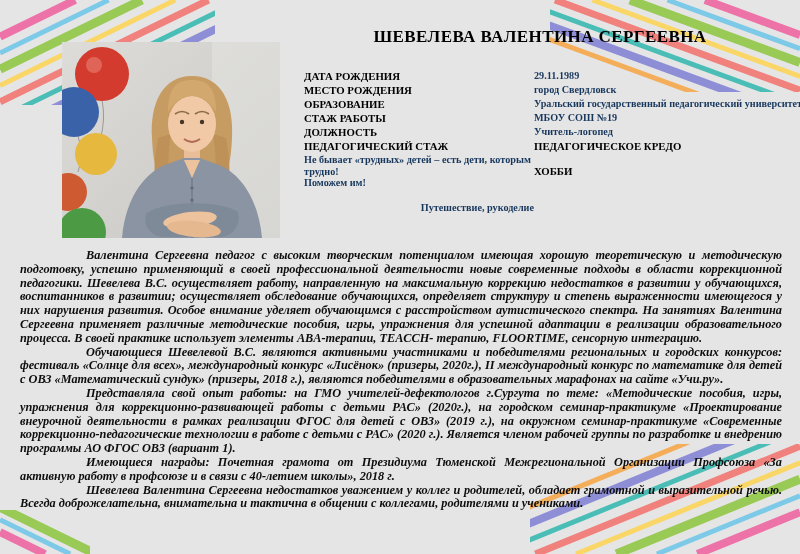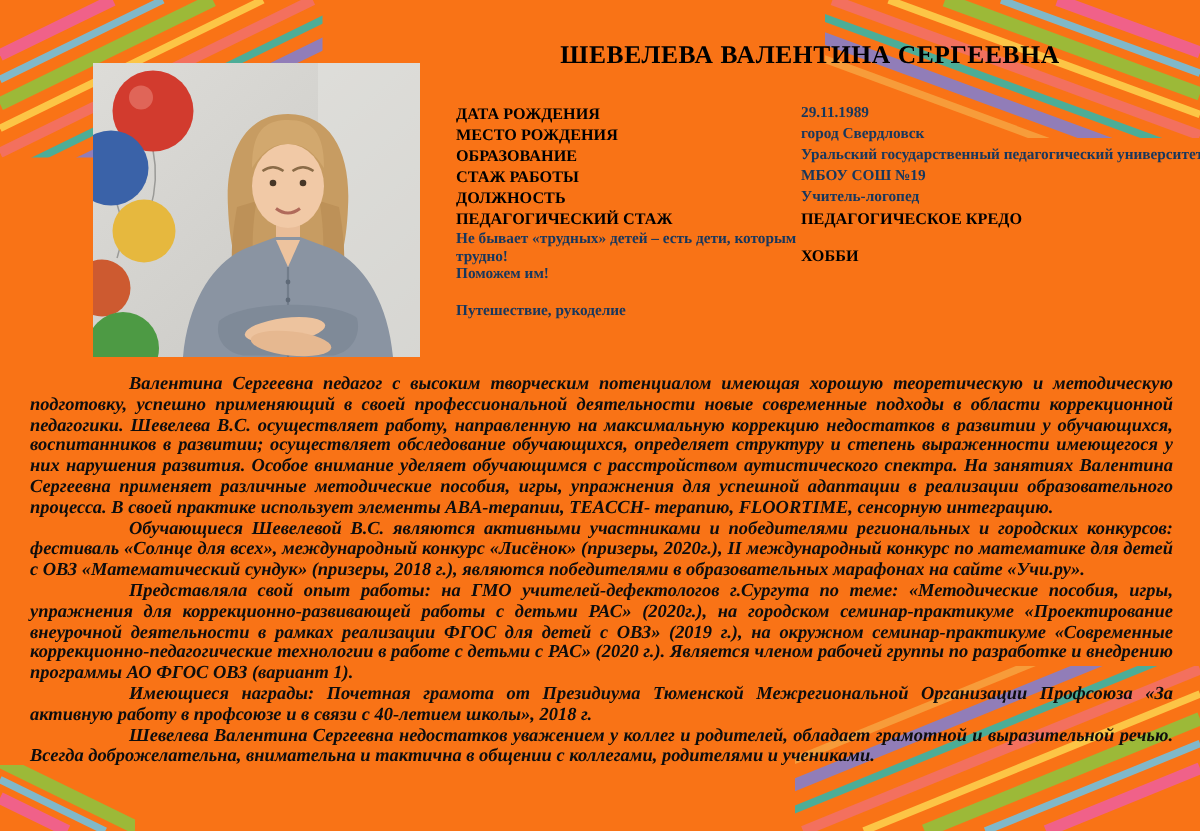--- a/index.html
+++ b/index.html
@@ -1,17 +1,17 @@
 <!DOCTYPE html>
 <html><head>
 <meta charset="utf-8">
 <style>
   html,body{margin:0;padding:0;background:#888;}
   .page{
-    position:relative;width:800px;height:554px;background:#f97316;
+    position:relative;width:800px;height:554px;background:#e5e5e5;
     overflow:hidden;font-family:"Liberation Serif","DejaVu Serif",serif;
     margin:0 auto;
   }
   .corner{position:absolute;pointer-events:none;z-index:0;}
   .corner.tl{left:0;top:0;width:215px;height:105px;}
   .corner.tr{right:0;top:0;width:250px;height:92px;}
   .corner.br{right:0;bottom:0;width:270px;height:110px;}
   .corner.bl{left:0;bottom:0;width:90px;height:44px;}
 
   .photo{
@@ -138,21 +138,21 @@
     <div class="val" style="color: rgb(23, 55, 93);">Уральский государственный педагогический университет</div>
     <div class="lbl">СТАЖ РАБОТЫ</div>
     <div class="val" style="color: rgb(23, 55, 93);">МБОУ СОШ №19</div>
     <div class="lbl">ДОЛЖНОСТЬ</div>
     <div class="val" style="color: rgb(23, 55, 93);">Учитель-логопед</div>
     <div class="lbl">ПЕДАГОГИЧЕСКИЙ СТАЖ</div>
     <div class="lbl">ПЕДАГОГИЧЕСКОЕ КРЕДО</div>
     <div class="val" style="color: rgb(23, 55, 93);">Не бывает «трудных» детей – есть дети, которым трудно!
 Поможем им!</div>
     <div class="lbl gap">ХОББИ</div>
-    <div class="val gap" style="color: rgb(23, 55, 93);">Путешествие, рукоделие</div>
+    <div class="val gap" style="color: rgb(23, 55, 93); text-align: right;">Путешествие, рукоделие</div>
   </div>
 
   <div class="bodytext">
     <p>Валентина Сергеевна педагог с высоким творческим потенциалом имеющая хорошую теоретическую и методическую подготовку, успешно применяющий в своей профессиональной деятельности новые современные подходы в области коррекционной педагогики. Шевелева В.С. осуществляет работу, направленную на максимальную коррекцию недостатков в развитии у обучающихся, воспитанников в развитии; осуществляет обследование обучающихся, определяет структуру и степень выраженности имеющегося у них нарушения развития. Особое внимание уделяет обучающимся с расстройством аутистического спектра. На занятиях Валентина Сергеевна применяет различные методические пособия, игры, упражнения для успешной адаптации в реализации образовательного процесса. В своей практике использует элементы ABA-терапии, TEACCH- терапию, FLOORTIME, сенсорную интеграцию.</p>
     <p>Обучающиеся Шевелевой В.С. являются активными участниками и победителями региональных и городских конкурсов: фестиваль «Солнце для всех», международный конкурс «Лисёнок» (призеры, 2020г.), II международный конкурс по математике для детей с ОВЗ «Математический сундук» (призеры, 2018 г.), являются победителями в образовательных марафонах на сайте «Учи.ру».</p>
     <p>Представляла свой опыт работы: на ГМО учителей-дефектологов г.Сургута по теме: «Методические пособия, игры, упражнения для коррекционно-развивающей работы с детьми РАС» (2020г.), на городском семинар-практикуме «Проектирование внеурочной деятельности в рамках реализации ФГОС для детей с ОВЗ» (2019 г.), на окружном семинар-практикуме «Современные коррекционно-педагогические технологии в работе с детьми с РАС» (2020 г.). Является членом рабочей группы по разработке и внедрению программы АО ФГОС ОВЗ (вариант 1).</p>
     <p>Имеющиеся награды: Почетная грамота от Президиума Тюменской Межрегиональной Организации Профсоюза «За активную работу в профсоюзе и в связи с 40-летием школы», 2018 г.</p>
     <p>Шевелева Валентина Сергеевна недостатков уважением у коллег и родителей, обладает грамотной и выразительной речью. Всегда доброжелательна, внимательна и тактична в общении с коллегами, родителями и учениками.</p>
   </div>
 

